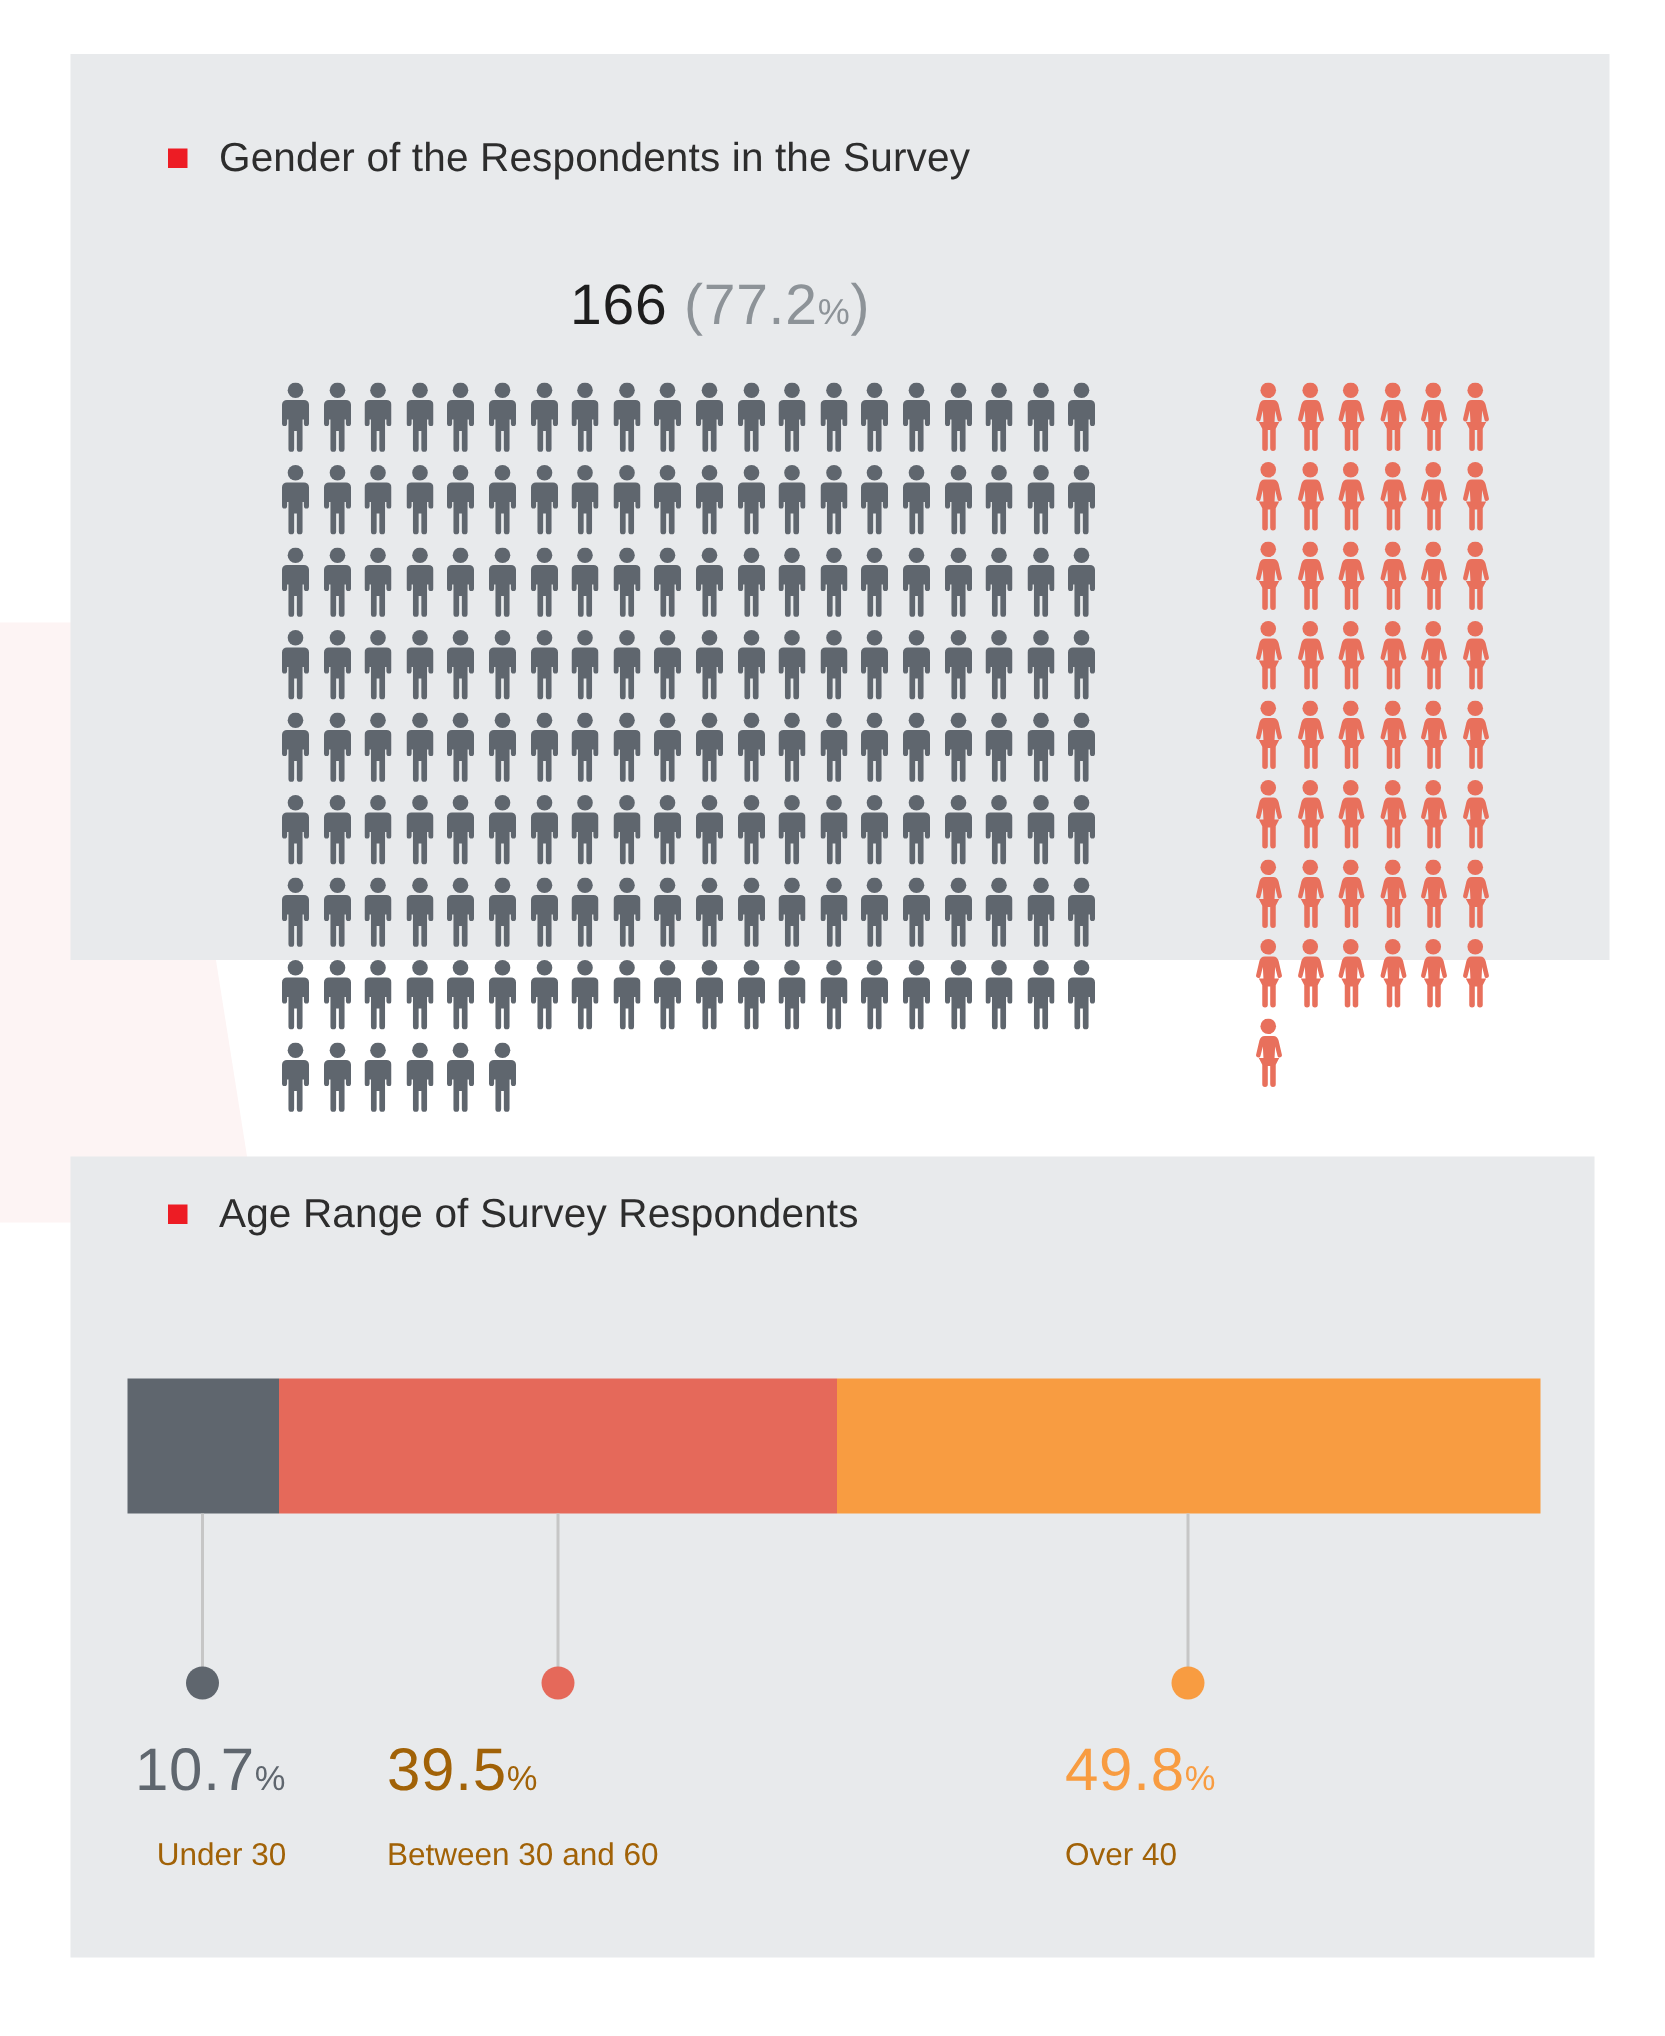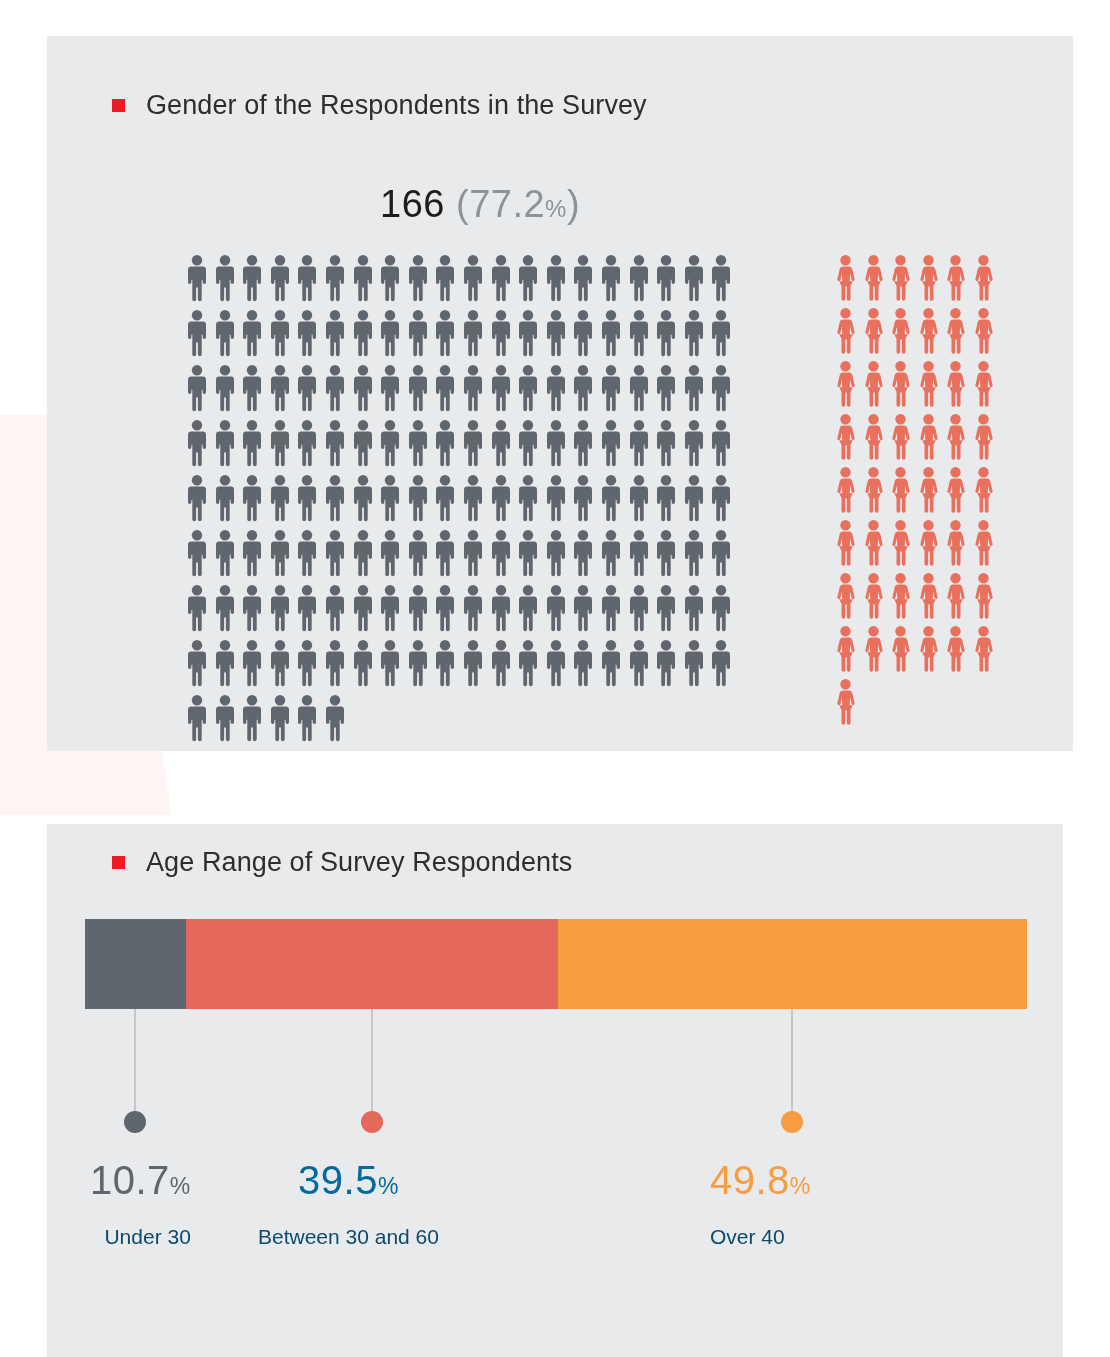--- a/index.html
+++ b/index.html
@@ -31,26 +31,26 @@
   .panel {
     position: absolute;
     background: #e8eaec;
     z-index: 1;
   }
 
   #panel-gender {
     left: 47px;
     top: 36px;
     width: 1026px;
-    height: 715px;
+    height: 604px;
   }
 
   #panel-age {
     left: 47px;
-    top: 824px;
+    top: 771px;
     width: 1016px;
     height: 534px;
   }
 
   .panel-title {
     position: absolute;
     left: 65px;
     display: flex;
     align-items: center;
     gap: 21px;
@@ -143,21 +143,21 @@
   .age-pct {
     font-size: 40px;
     font-weight: 300;
     white-space: nowrap;
     letter-spacing: 0.5px;
   }
   .age-pct .pct-sign { font-size: 23px; }
   .age-name {
     margin-top: 22px;
     font-size: 21px;
-    color: #0c4a6e;
+    color: #a16207;
     white-space: nowrap;
     font-weight: 400;
   }
 </style>
 </head>
 <body>
 
 <div class="watermark"></div>
 
 <section class="panel" id="panel-gender">
@@ -1054,21 +1054,21 @@
 <div id="age-annotations">
     <div class="connector" style="left: 134.397px; top: 1009px; height: 106px;"></div>
     <div class="marker-dot" style="left: 124.397px; top: 1111px; background: rgb(95, 102, 110);"></div>
     <div class="age-label-block" style="left: 90px; top: 1158px; text-align: right;">
       <div class="age-pct" style="color: rgb(95, 102, 110);"><span>10.7</span><span class="pct-sign">%</span></div>
       <div class="age-name">Under 30</div>
     </div>
     <div class="connector" style="left: 370.839px; top: 1009px; height: 106px;"></div>
     <div class="marker-dot" style="left: 360.839px; top: 1111px; background: rgb(229, 105, 90);"></div>
     <div class="age-label-block" style="left: 258px; top: 1158px;">
-      <div class="age-pct" style="color: #0369a1; text-align: center;"><span>39.5</span><span class="pct-sign">%</span></div>
+      <div class="age-pct" style="color: #a16207;"><span>39.5</span><span class="pct-sign">%</span></div>
       <div class="age-name">Between 30 and 60</div>
     </div>
     <div class="connector" style="left: 791.442px; top: 1009px; height: 106px;"></div>
     <div class="marker-dot" style="left: 781.442px; top: 1111px; background: rgb(248, 156, 65);"></div>
     <div class="age-label-block" style="left: 710px; top: 1158px;">
       <div class="age-pct" style="color: rgb(248, 156, 65);"><span>49.8</span><span class="pct-sign">%</span></div>
       <div class="age-name">Over 40</div>
     </div>
   </div>
 

